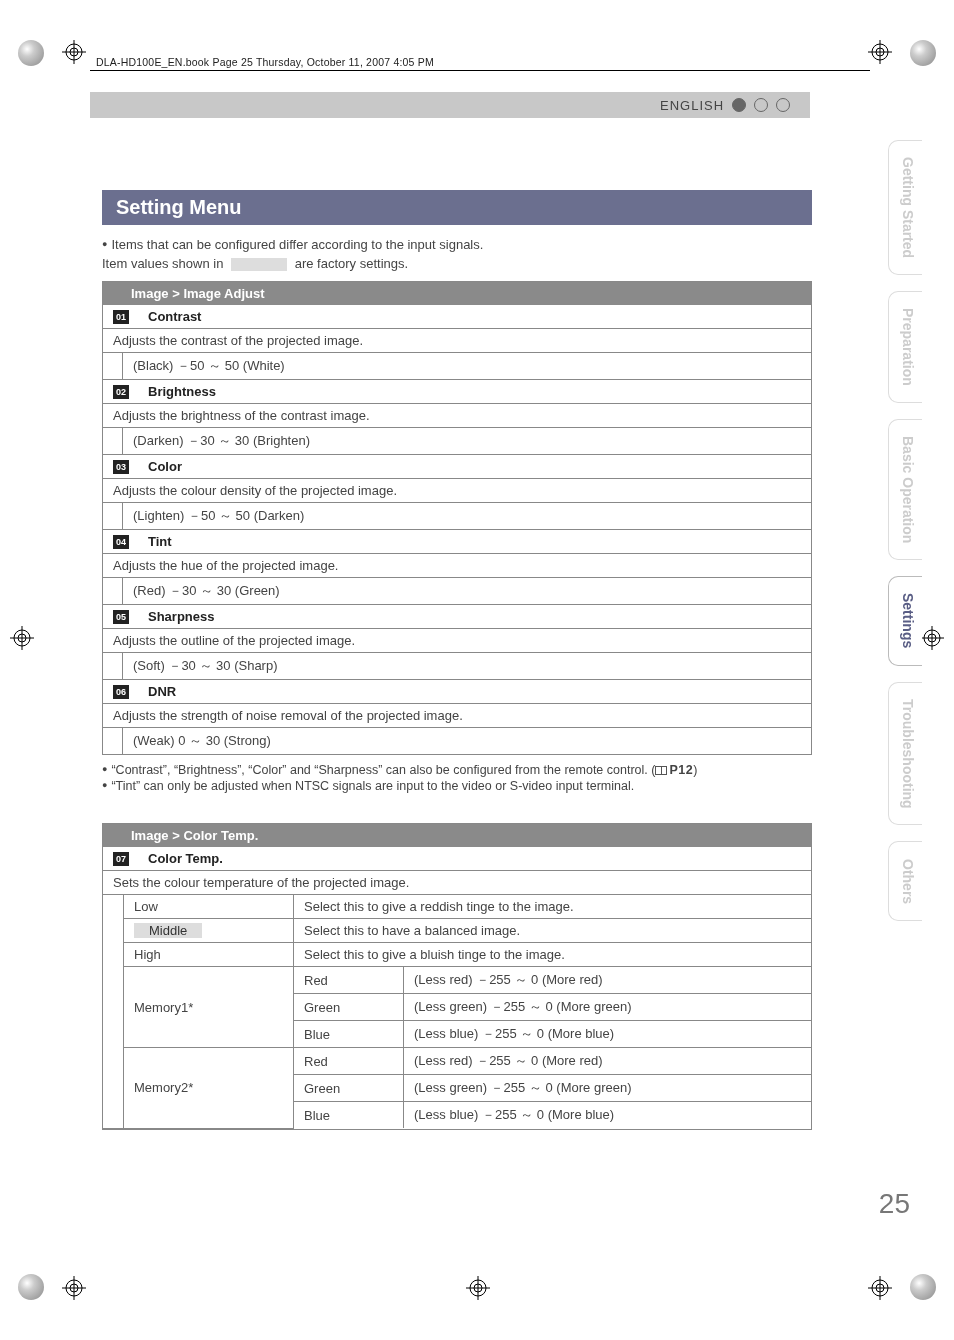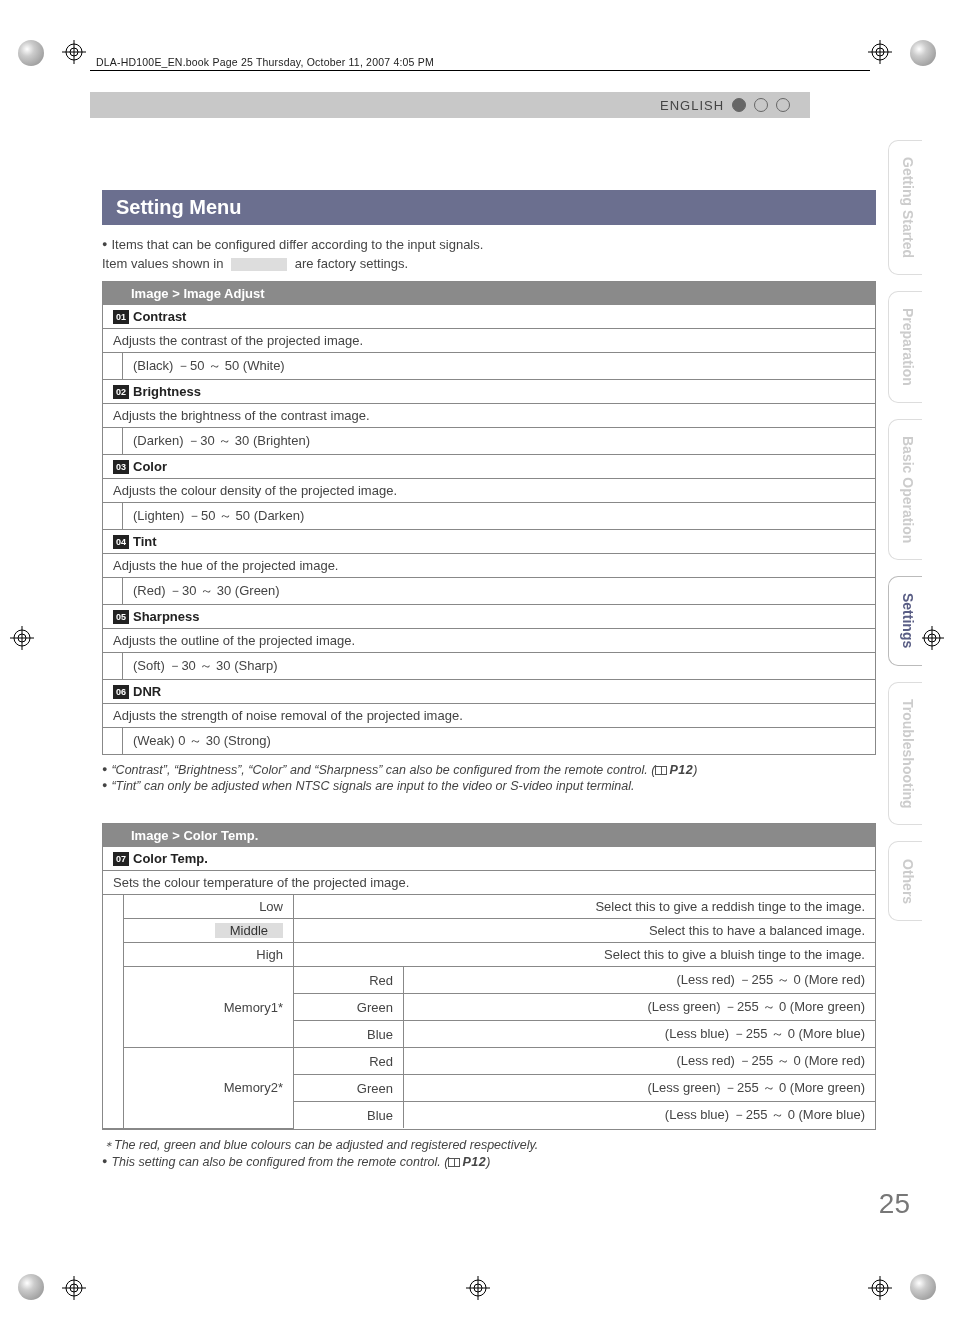--- a/index.html
+++ b/index.html
@@ -75,21 +75,21 @@
   .dot {
     width: 14px; height: 14px; border-radius: 50%;
     border: 1.5px solid #666;
   }
   .dot.filled { background: #666; }
 
   .content {
     position: absolute;
     top: 190px;
     left: 102px;
-    width: 774px;
+    width: 710px;
   }
 
   .section-title {
     background: #6b6f8f;
     color: #fff;
     font-family: "Trebuchet MS", Arial, sans-serif;
     font-weight: bold;
     font-size: 20px;
     padding: 6px 14px;
     margin-bottom: 12px;
@@ -124,21 +124,21 @@
     font-size: 13px;
     padding: 4px 28px;
   }
   .row-title {
     padding: 4px 10px;
     font-weight: bold;
     color: #222;
     border-top: 1px solid #888;
     display: flex;
     align-items: center;
-    gap: 4px;
+    gap: 19px;
   }
   .num-box {
     display: inline-flex;
     align-items: center;
     justify-content: center;
     width: 16px;
     height: 14px;
     background: #222;
     color: #fff;
     font-size: 9px;
@@ -159,21 +159,20 @@
     border-right: 1px solid #888;
   }
   .range-text {
     padding: 4px 10px;
     color: #444;
   }
   .footnotes {
     margin-top: 8px;
     font-size: 12.5px;
     color: #444;
-    font-style: italic;
   }
   .footnotes .bullet { display:block; margin-bottom:2px; }
   .page-ref {
     font-family: Arial, sans-serif;
     font-weight: bold;
     letter-spacing: 0.5px;
   }
   .page-ref-icon {
     display:inline-block;
     border:1px solid #555;
@@ -184,21 +183,20 @@
   }
   .page-ref-icon::after{
     content:""; position:absolute; left:5px; top:0; bottom:0; width:1px; background:#555;
   }
 
   table.grid {
     width: 100%;
     border-collapse: collapse;
     font-size: 13px;
     color: #444;
-    text-align: right;
   }
   table.grid td {
     border: 1px solid #888;
     padding: 4px 10px;
     vertical-align: middle;
   }
   table.grid td:first-child { border-left: none; }
   table.grid td:last-child { border-right: none; }
   table.grid tr:last-child td { border-bottom: none; }
   .col-spacer { width: 20px; border-right: 1px solid #888; }
@@ -441,18 +439,14 @@
         <td>(Less green) －255 ～ 0 (More green)</td>
       </tr>
       <tr>
         <td>Blue</td>
         <td>(Less blue) －255 ～ 0 (More blue)</td>
       </tr>
     </tbody>
       </table>
   </div>
 
-  <div class="footnotes">
-    <div><span class="ast">＊</span><span>The red, green and blue colours can be adjusted and registered respectively.</span></div>
-    <span class="bullet"><span>This setting can also be configured from the remote control. (</span><span class="page-ref-icon"></span><span class="page-ref">P12</span>)</span>
-  </div>
 
 </div>
 
 </body></html>

